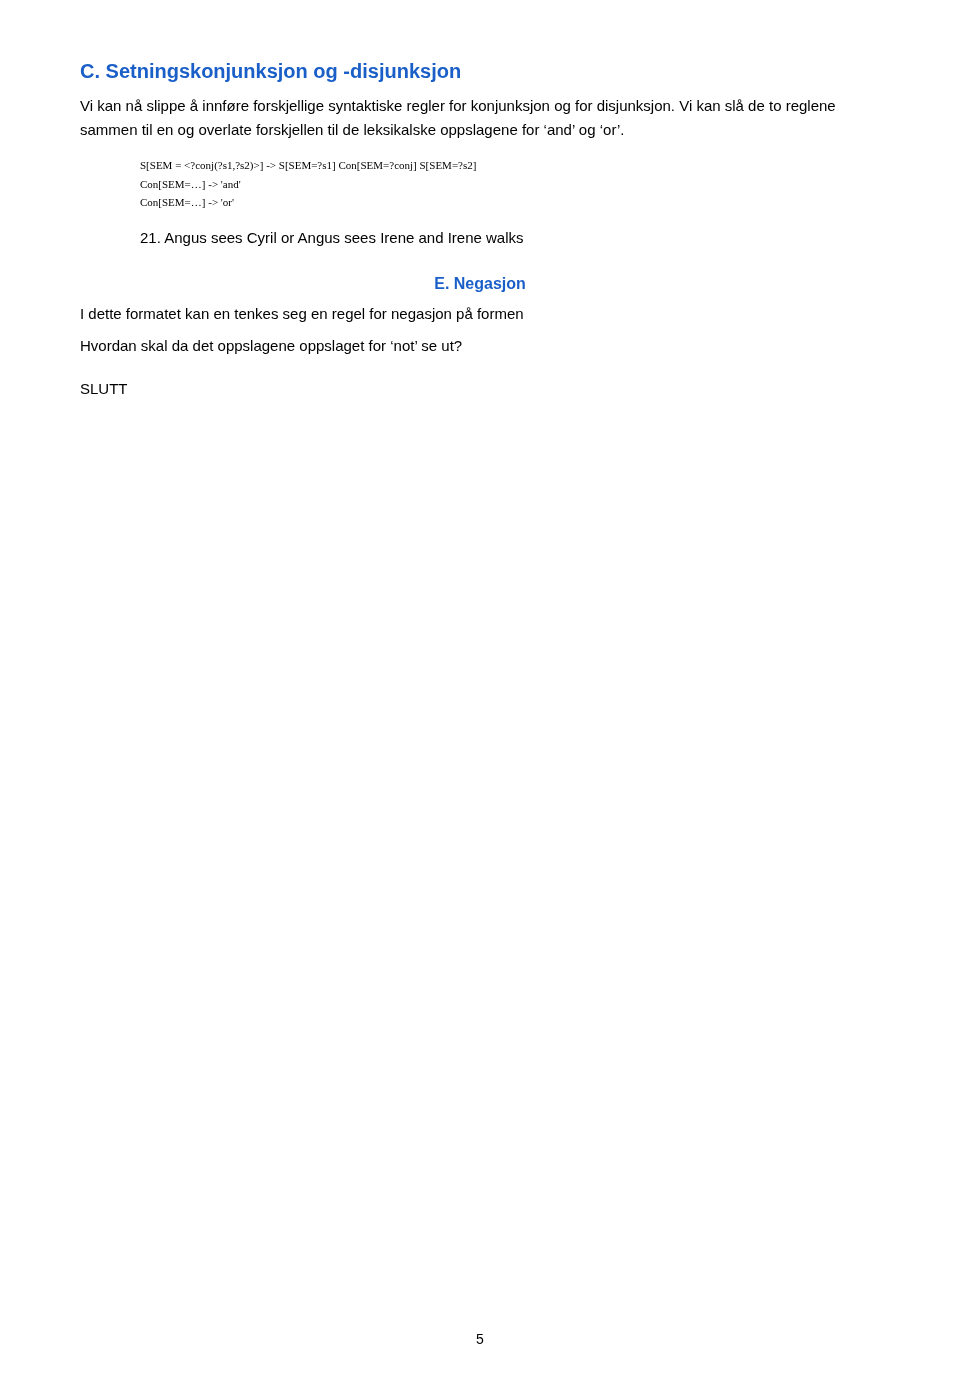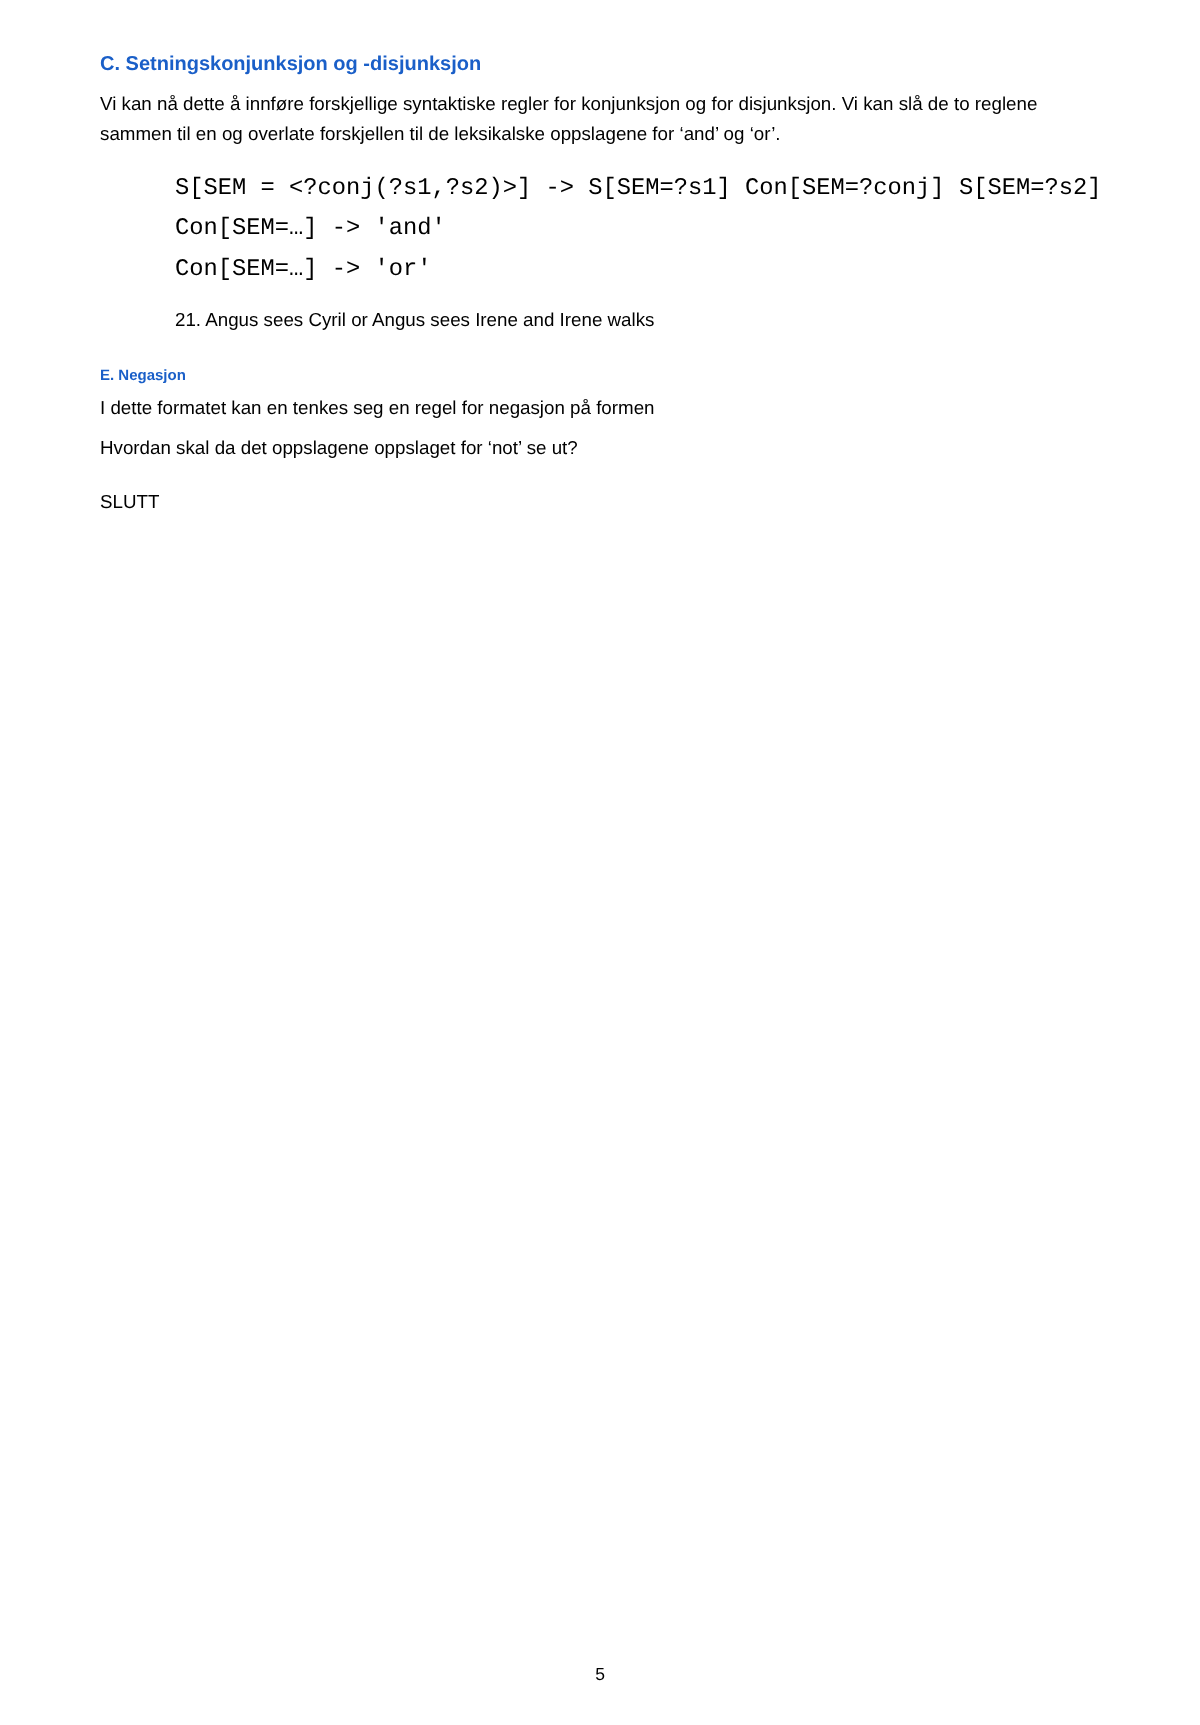--- a/index.html
+++ b/index.html
@@ -12,42 +12,44 @@
       font-family: 'Arial', sans-serif;
       font-size: 15px;
       line-height: 1.5;
       color: #000000;
       width: 960px;
       min-height: 1380px;
       padding: 40px 80px 60px 80px;
     }
     .section-heading {
       color: #1a5fc8;
-      font-size: 16px;
+      font-size: 20px;
       font-weight: bold;
       margin-bottom: 8px;
+      margin-top: 16px;
     }
     .body-text {
       font-size: 15px;
       margin-bottom: 8px;
       line-height: 1.6;
     }
     .code-block {
-      font-family: Liberation Mono, monospace;
-      font-size: 19px;
+      font-family: Liberation Serif, serif;
+      font-size: 11px;
       margin: 14px 0 14px 60px;
       line-height: 1.7;
       white-space: pre;
     }
     .section-e-heading {
       color: #1a5fc8;
-      font-size: 12px;
+      font-size: 16px;
       font-weight: bold;
       margin-top: 20px;
       margin-bottom: 6px;
+      text-align: center;
     }
     .page-number {
       position: absolute;
       bottom: 30px;
       left: 50%;
       transform: translateX(-50%);
       font-size: 14px;
       color: #000;
     }
     .indent {
@@ -58,21 +60,21 @@
       font-size: 15px;
       font-weight: normal;
     }
   </style>
 </head>
 <body>
 
 <div>
   <div class="section-heading">C. Setningskonjunksjon og -disjunksjon</div>
 
-  <p class="body-text">Vi kan nå dette å innføre forskjellige syntaktiske regler for konjunksjon og for disjunksjon. Vi kan slå de to reglene sammen til en og overlate forskjellen til de leksikalske oppslagene for ‘and’ og ‘or’.</p>
+  <p class="body-text">Vi kan nå slippe å innføre forskjellige syntaktiske regler for konjunksjon og for disjunksjon. Vi kan slå de to reglene sammen til en og overlate forskjellen til de leksikalske oppslagene for ‘and’ og ‘or’.</p>
 
   <div class="code-block">S[SEM = &lt;?conj(?s1,?s2)&gt;] -&gt; S[SEM=?s1] Con[SEM=?conj] S[SEM=?s2]
 Con[SEM=…] -&gt; 'and'
 Con[SEM=…] -&gt; 'or'</div>
 
 
   <p class="body-text indent">21.  Angus sees Cyril or Angus sees Irene and Irene walks</p>
 </div>
 
 <div style="margin-top: 22px;">

